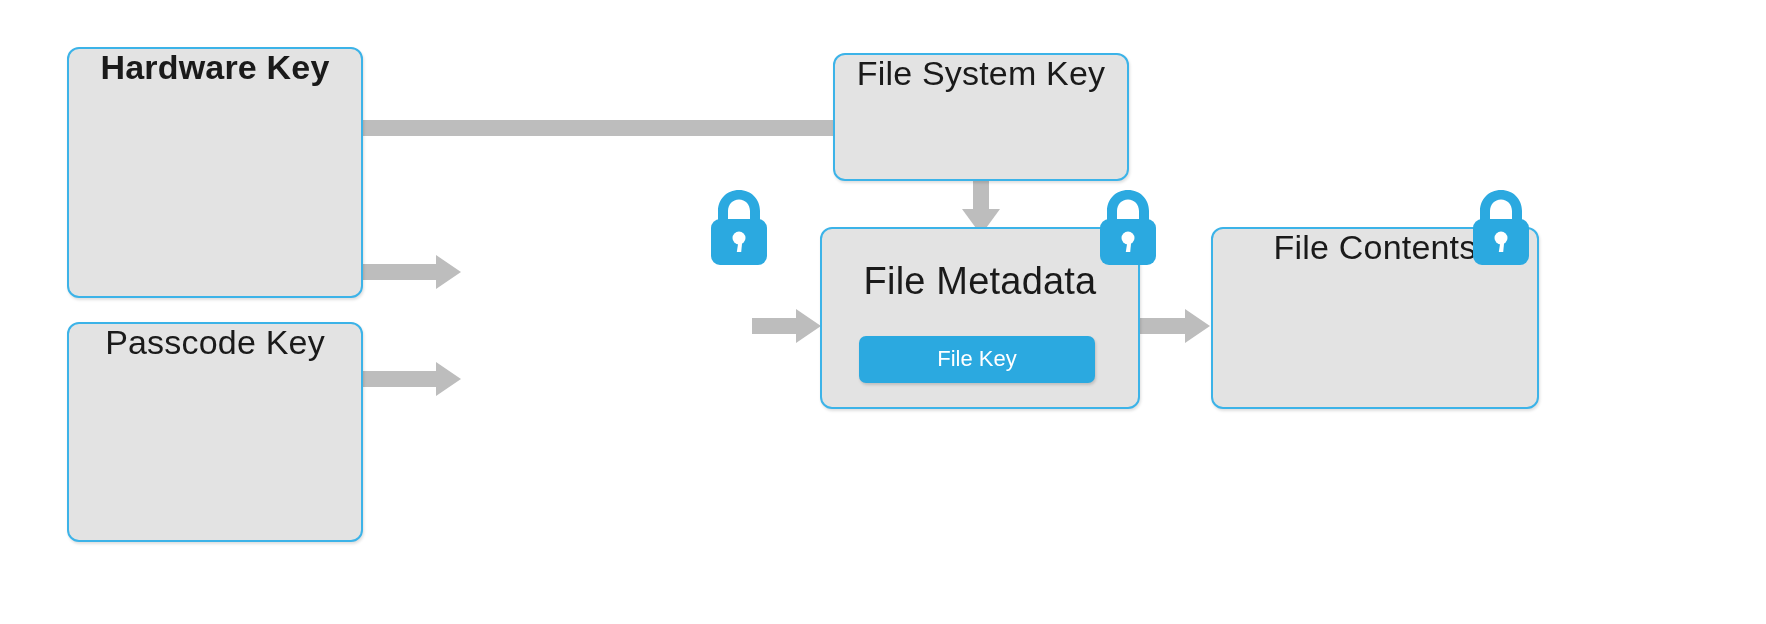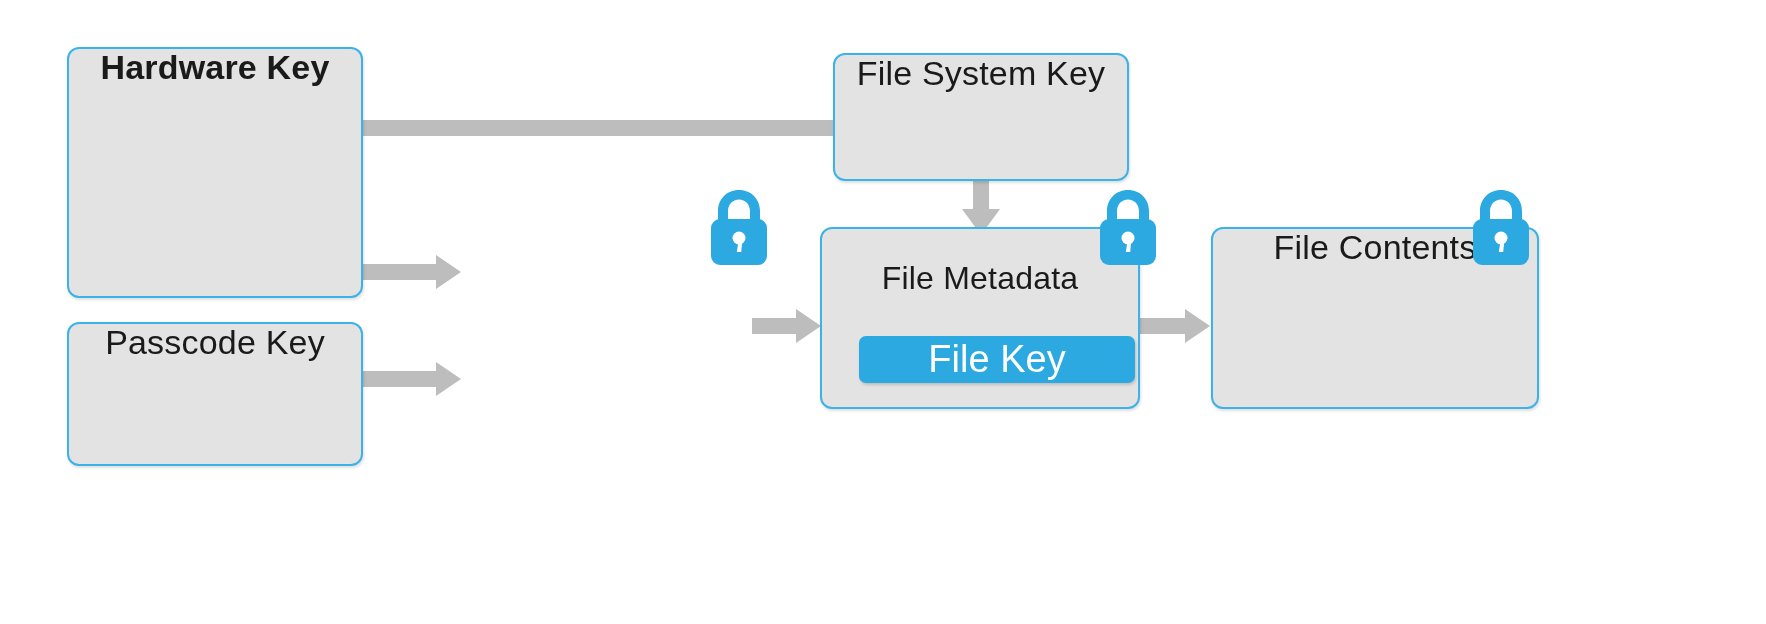--- a/index.html
+++ b/index.html
@@ -36,52 +36,52 @@
   }
   .node-label {
     display: block;
     line-height: 1.1;
   }
   
   #box-hardware-key {
     left: 67px; top: 47px; width: 296px; height: 251px; font-weight: bold;
   }
   #box-passcode-key {
-    left: 67px; top: 322px; width: 296px; height: 144px;
+    left: 67px; top: 322px; width: 296px; height: 220px;
   }
   #box-class-key {
     left: 459px; top: 235px; width: 293px; height: 178px;
   }
   #box-file-system-key {
     left: 833px; top: 53px; width: 296px; height: 128px;
   }
   #box-file-metadata {
     left: 820px; top: 227px; width: 320px; height: 182px;
     justify-content: flex-start;
     padding-top: 32px;
   }
   #box-file-contents {
     left: 1211px; top: 227px; width: 328px; height: 182px;
   }
   #box-file-metadata .node-label {
-    font-size: 32px;
+    font-size: 38px;
   }
   .file-key-pill {
     position: absolute;
     left: 859px;
     top: 336px;
-    width: 276px;
+    width: 236px;
     height: 47px;
     background: #2ba9e0;
     border-radius: 7px;
     display: flex;
     align-items: center;
     justify-content: center;
     color: #ffffff;
-    font-size: 38px;
+    font-size: 22px;
     box-shadow: 1px 2px 3px rgba(0,0,0,0.16);
   }
   
   .lock-icon {
     position: absolute;
     width: 64px;
     height: 79px;
   }
   #lock-class-key { left: 707px; top: 188px; }
   #lock-file-metadata { left: 1096px; top: 188px; }

